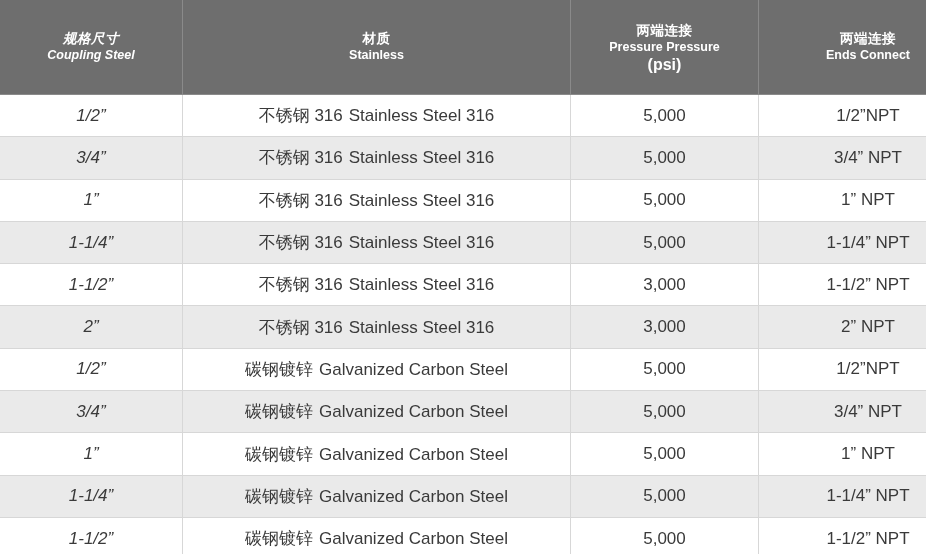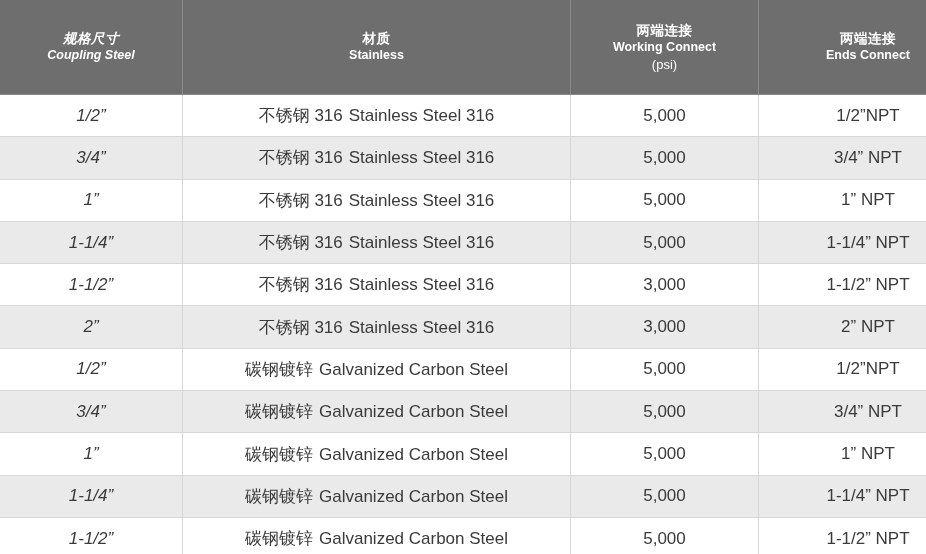--- a/index.html
+++ b/index.html
@@ -41,22 +41,22 @@
     font-weight: bold;
     letter-spacing: 0.5px;
   }
   .th-en {
     display: block;
     font-size: 12.5px;
     font-weight: bold;
   }
   .th-unit {
     display: block;
-    font-size: 13px;
-    font-weight: normal;
+    font-size: 16px;
+    font-weight: bold;
   }
   .spec-table td {
     font-size: 17px;
     text-align: center;
     vertical-align: middle;
     height: 37.3px;
     padding: 2px 6px;
     border-right: 1px solid #d7d7d7;
     border-bottom: 1px solid #d7d7d7;
     color: #3a3a3a;
@@ -90,21 +90,21 @@
       <th class="col-size">
         <span class="th-cn">规格尺寸</span>
         <span class="th-en">Coupling Steel</span>
       </th>
       <th class="col-mat">
         <span class="th-cn">材质</span>
         <span class="th-en">Stainless</span>
       </th>
       <th class="col-press">
         <span class="th-cn">两端连接</span>
-        <span class="th-en">Working Connect</span>
+        <span class="th-en">Pressure Pressure</span>
         <span class="th-unit">(psi)</span>
       </th>
       <th class="col-ends">
         <span class="th-cn">两端连接</span>
         <span class="th-en">Ends Connect</span>
       </th>
     </tr>
   </thead>
   <tbody id="table-body">
       <tr>

